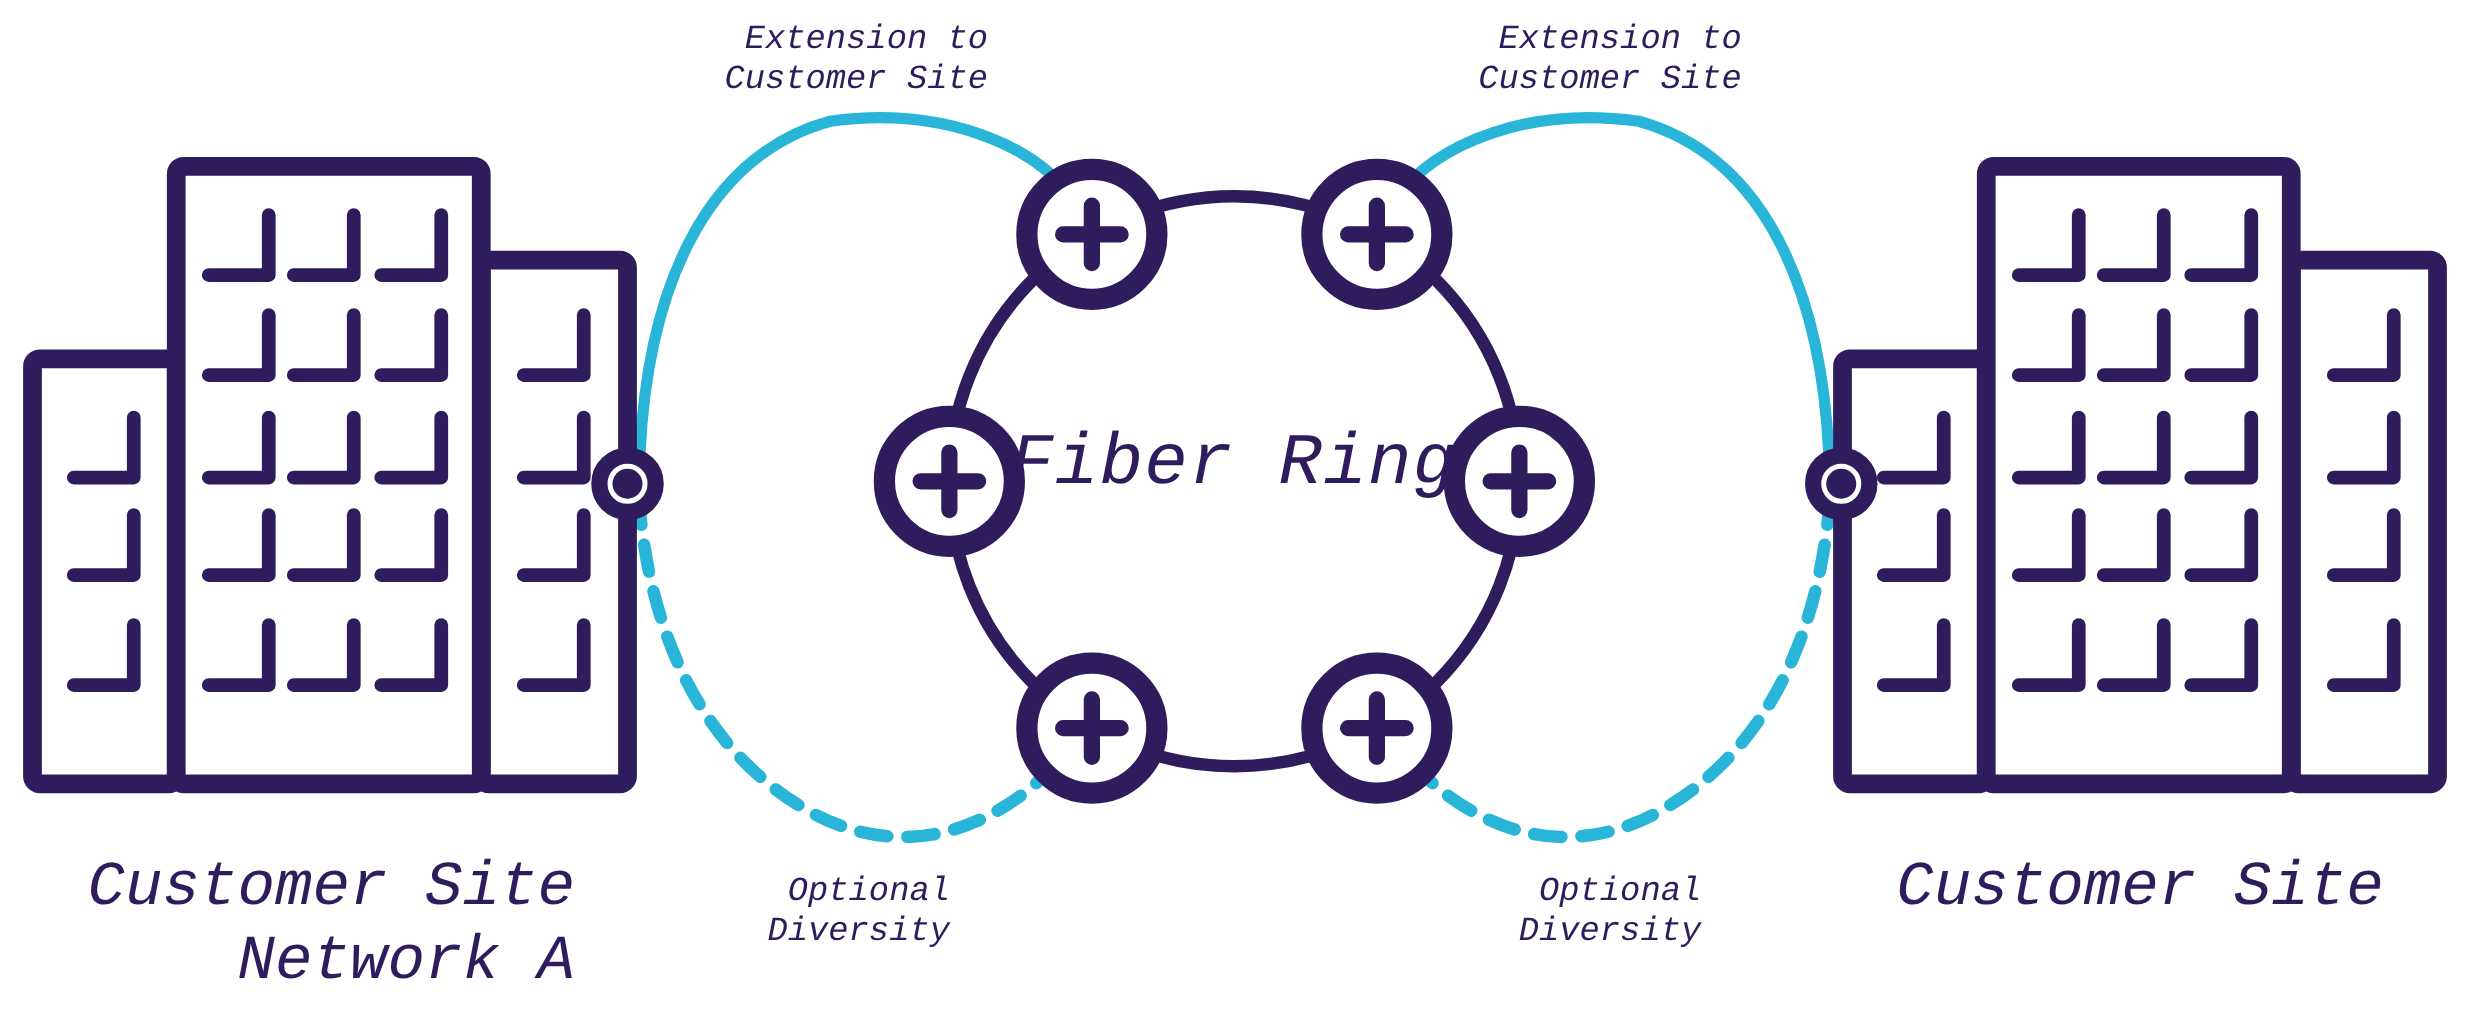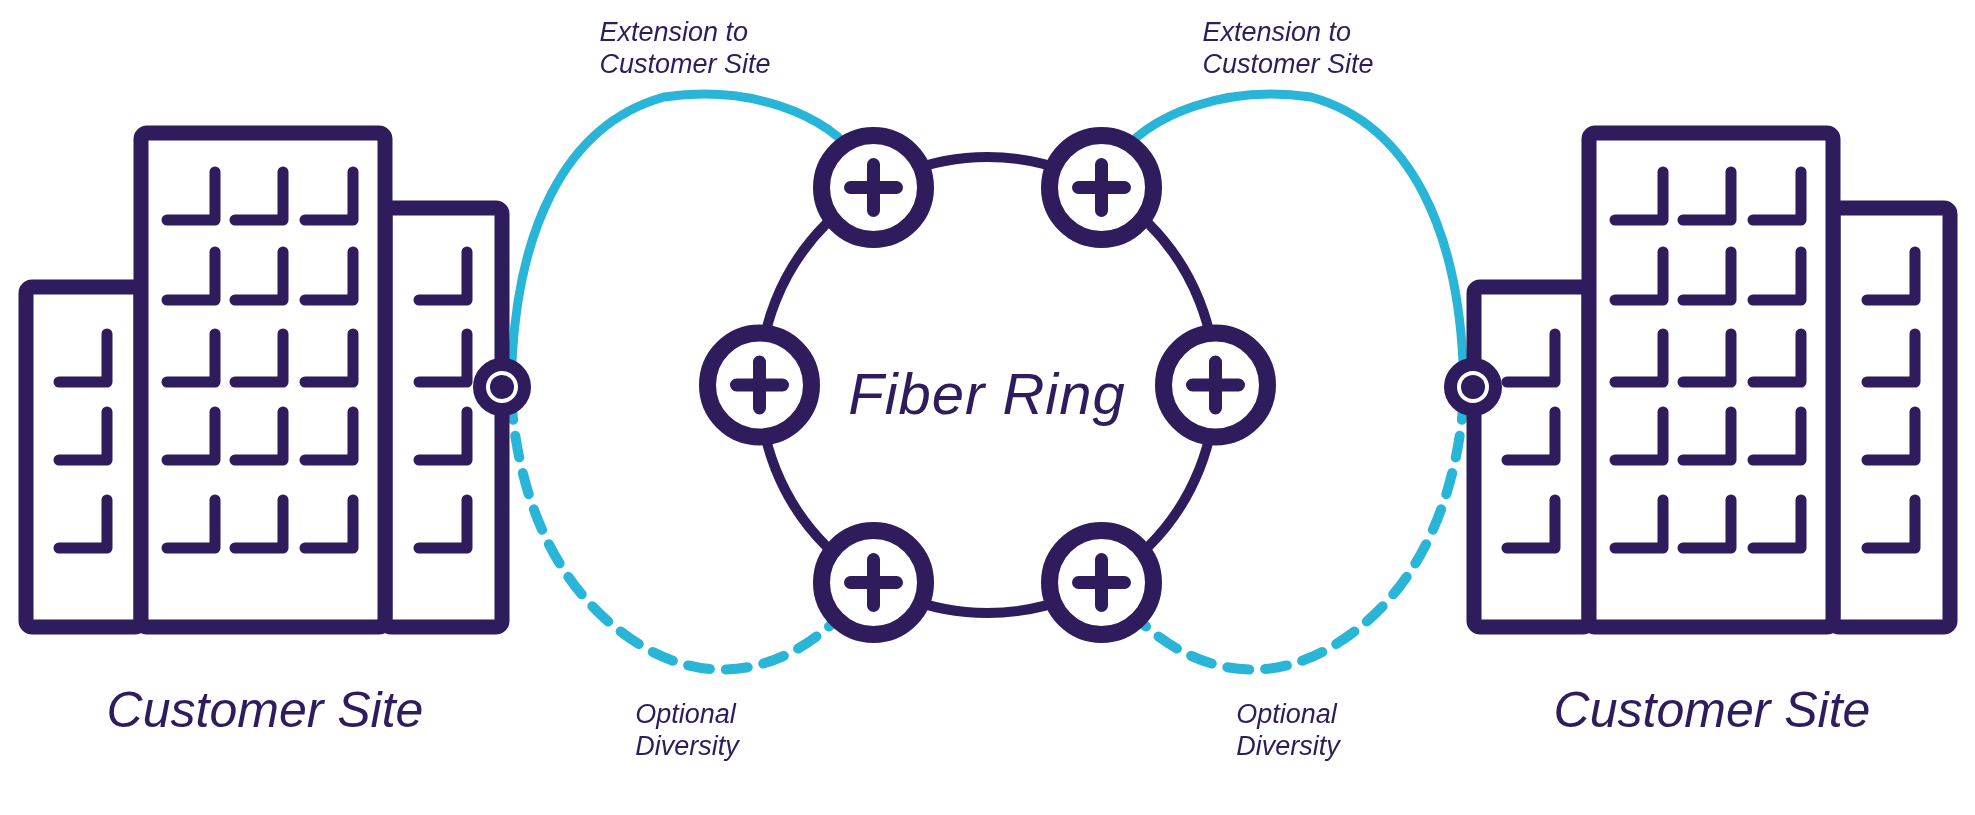--- a/index.html
+++ b/index.html
@@ -13,24 +13,25 @@
   .canvas{position:absolute;left:0;top:0;}
   svg .stroke-navy{stroke:var(--navy);}
   svg .stroke-cyan{stroke:var(--cyan);}
   svg .fill-white{fill:#ffffff;}
   svg .fill-navy{fill:var(--navy);}
   svg .no-fill{fill:none;}
   .label{
     position:absolute;
     color:var(--navy);
     font-style:italic;
-    text-align:left;
+    text-align:right;
     transform:translateX(-50%);
     white-space:nowrap;
     font-weight:400;
+    font-family:Liberation Mono, monospace;
   }
   .label-small{font-size:27px;line-height:32px;font-weight:400;}
   .label-large{font-size:50px;line-height:59px;}
   .label-ring{
     font-size:58px;
     font-weight:300;
     letter-spacing:1px;
     transform:translate(-50%,-50%);
   }
   .label span{display:block;}
@@ -112,31 +113,32 @@
 <div class="label label-small" style="left:685px;top:16px;">
   <span>Extension to</span>
   <span>Customer Site</span>
 </div>
 
 <div class="label label-small" style="left:1288px;top:16px;">
   <span>Extension to</span>
   <span>Customer Site</span>
 </div>
 
-<div class="label label-ring" style="left:987px;top:393px;">Fiber Ring</div>
+<div class="label label-ring" style="left:987px;top:372px;">Fiber Ring</div>
 
 <div class="label label-small" style="left:687px;top:698px;">
   <span>Optional</span>
   <span>Diversity</span>
 </div>
 
 <div class="label label-small" style="left:1288px;top:698px;">
   <span>Optional</span>
   <span>Diversity</span>
 </div>
 
 <div class="label label-large" style="left:265px;top:681px;">
   <span>Customer Site</span>
+  <span>Network A</span>
 </div>
 
 <div class="label label-large" style="left:1712px;top:681px;">
   <span>Customer Site</span>
 </div>
 
 </body></html>

